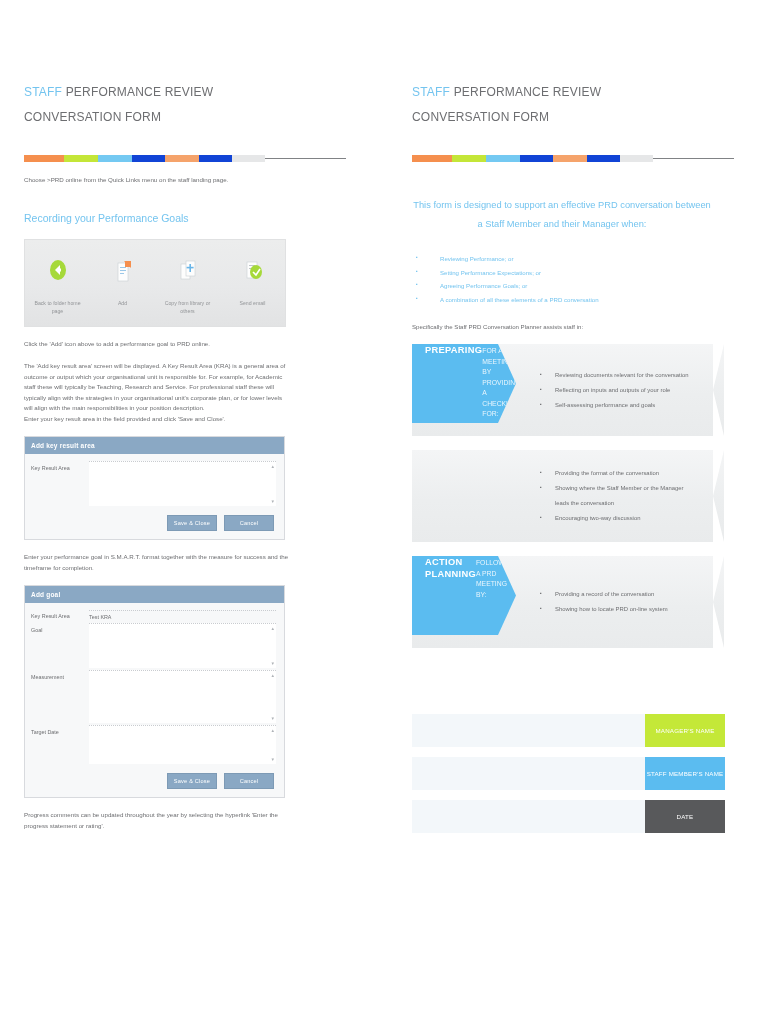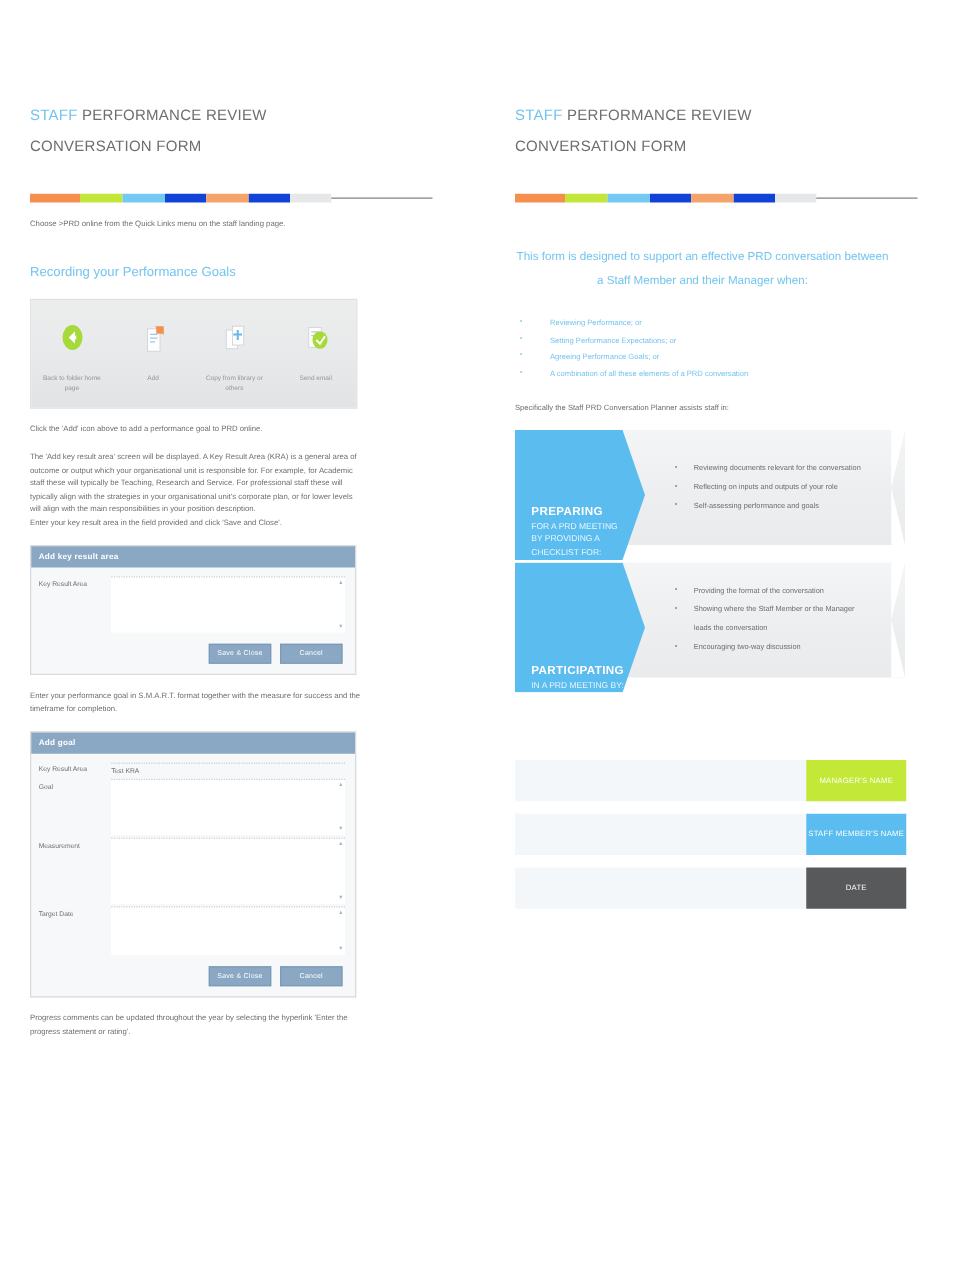--- a/index.html
+++ b/index.html
@@ -222,26 +222,26 @@
     right: 0; top: 0;
     border-top: 46px solid #ffffff;
     border-bottom: 46px solid #ffffff;
     border-right: 11px solid transparent;
     width: 0;
   }
   .arrow-tab {
     position: absolute;
     left: 0; top: 0;
     width: 104px;
-    height: 104px;
+    height: 79px;
     background: #5bbcf0;
     clip-path: polygon(0 0, 86px 0, 104px 50%, 86px 100%, 0 100%);
     display: flex;
-    flex-direction: column;
-    justify-content: flex-end;
+    flex-direction: row;
+    justify-content: space-between;
     padding-left: 13px;
     box-sizing: border-box;
   }
   .arrow-tab .lead {
     color: #ffffff;
     font-size: 9.3px;
     font-weight: bold;
     letter-spacing: .3px;
     line-height: 12px;
     white-space: pre-line;
@@ -486,32 +486,40 @@
 CHECKLIST FOR:</div>
       </div>
       <ul class="arrow-points">
         <li class="has-bullet">Reviewing documents relevant for the conversation</li>
         <li class="has-bullet">Reflecting on inputs and outputs of your role</li>
         <li class="has-bullet">Self-assessing performance and goals</li>
       </ul>
     </div>
 
     <div class="arrow-block">
-      <div class="arrow-tab">
-        <div class="lead">PARTICIPATING</div>
-        <div class="sub">IN A PRD MEETING BY:</div>
-      </div>
       <ul class="arrow-points">
         <li class="has-bullet">Providing the format of the conversation</li>
         <li class="has-bullet">Showing where the Staff Member or the Manager</li>
         <li>leads the conversation</li>
         <li class="has-bullet">Encouraging two-way discussion</li>
       </ul>
     </div>
 
+    <div class="arrow-block">
+      <div class="arrow-tab">
+        <div class="lead">ACTION
+PLANNING</div>
+        <div class="sub">FOLLOWING A PRD
+MEETING BY:</div>
+      </div>
+      <ul class="arrow-points">
+        <li class="has-bullet">Providing a record of the conversation</li>
+        <li class="has-bullet">Showing how to locate PRD on-line system</li>
+      </ul>
+    </div>
 
     <div class="sig-wrap">
       <div class="sig-row">
         <div class="sig-field"></div>
         <div class="sig-tag" style="background:#c4e838">MANAGER'S NAME</div>
       </div>
       <div class="sig-row">
         <div class="sig-field"></div>
         <div class="sig-tag" style="background:#5bbcf0">STAFF MEMBER'S NAME</div>
       </div>

